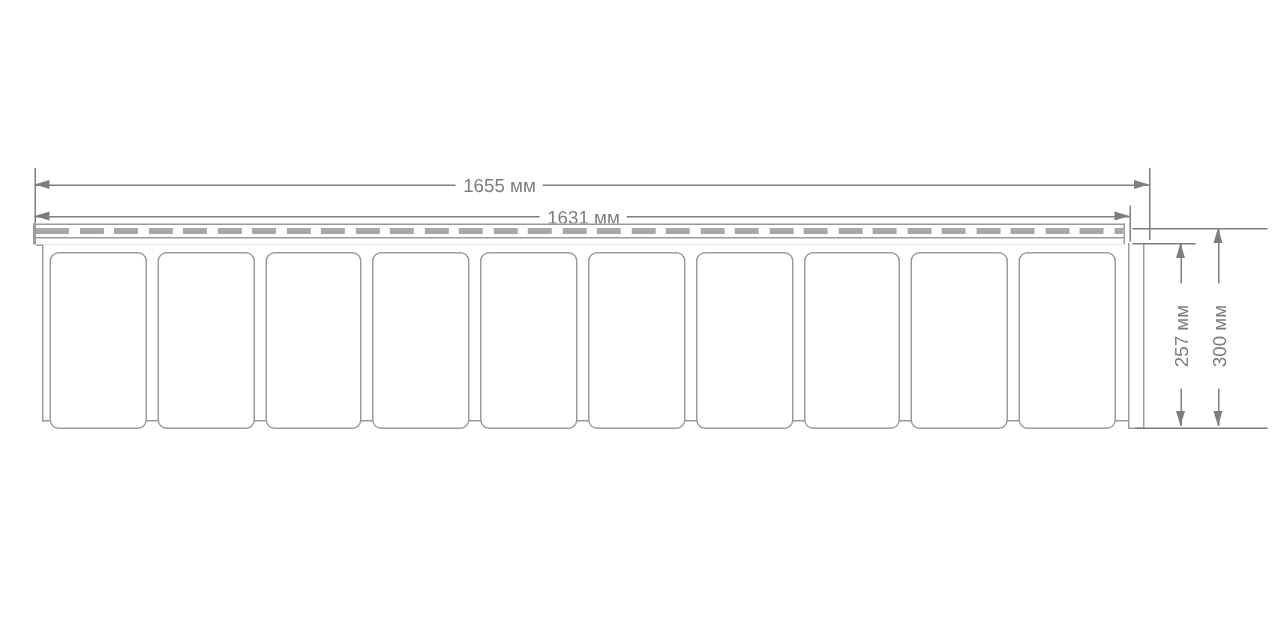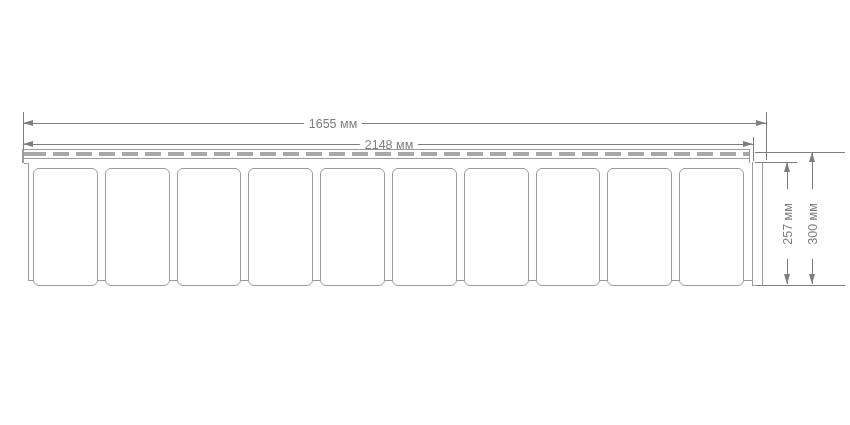--- a/index.html
+++ b/index.html
@@ -81,21 +81,21 @@
   <div class="ext" style="left:766px;top:112px;width:1px;height:48px;"></div>
   <div class="hline" style="left:23px;top:123px;width:743px;"></div>
   <div class="arr left" style="left:23px;top:120px;"></div>
   <div class="arr right" style="left:756px;top:120px;"></div>
   <div class="dlabel h" style="left:333px;top:116px;">1655 мм</div>
 
   <div class="ext" style="left:753px;top:137px;width:1px;height:24px;"></div>
   <div class="hline" style="left:23px;top:144px;width:730px;"></div>
   <div class="arr left" style="left:23px;top:141px;"></div>
   <div class="arr right" style="left:743px;top:141px;"></div>
-  <div class="dlabel h" style="left:389px;top:137px;">2148 мм</div>
+  <div class="dlabel h" style="left:389px;top:137px;">1631 мм</div>
 
   <div class="nail-strip">
     <div class="dash-band"></div>
     <div class="strip-lower"></div>
   </div>
 
   <div class="panel-body"></div>
   <div class="panel-right-edge"></div>
   <div class="tiles-row">
       <div class="tile"></div>

